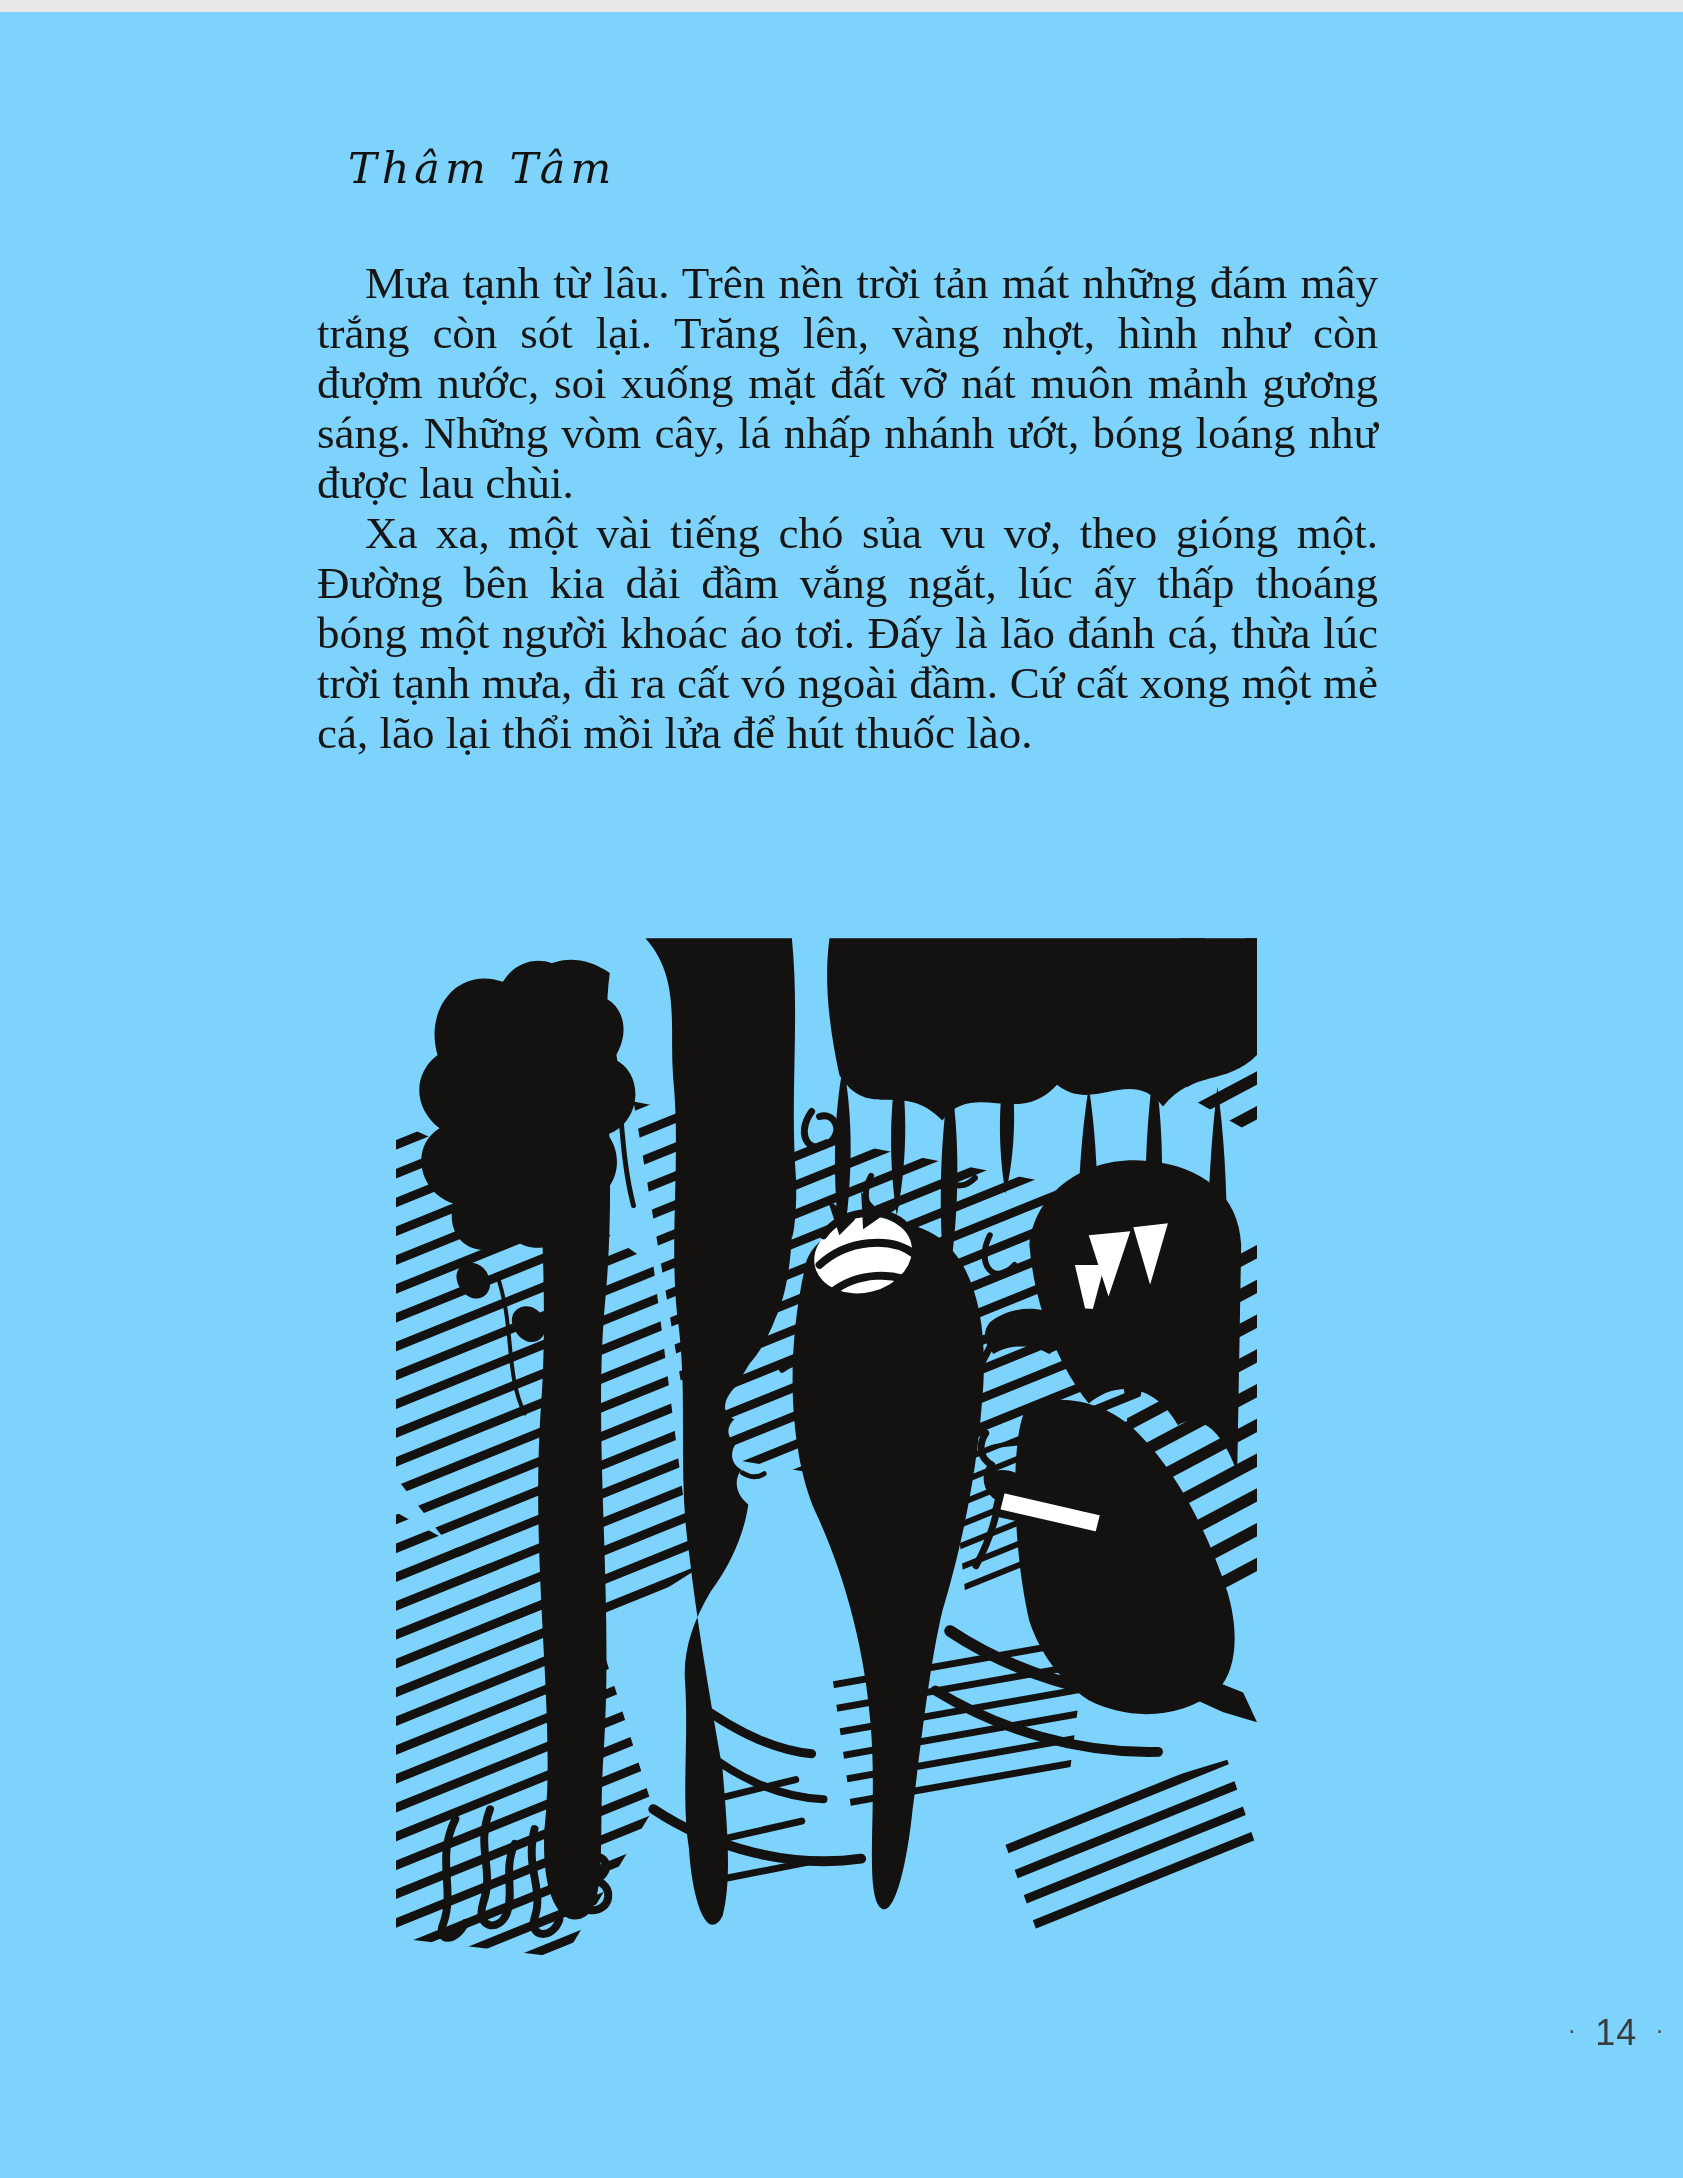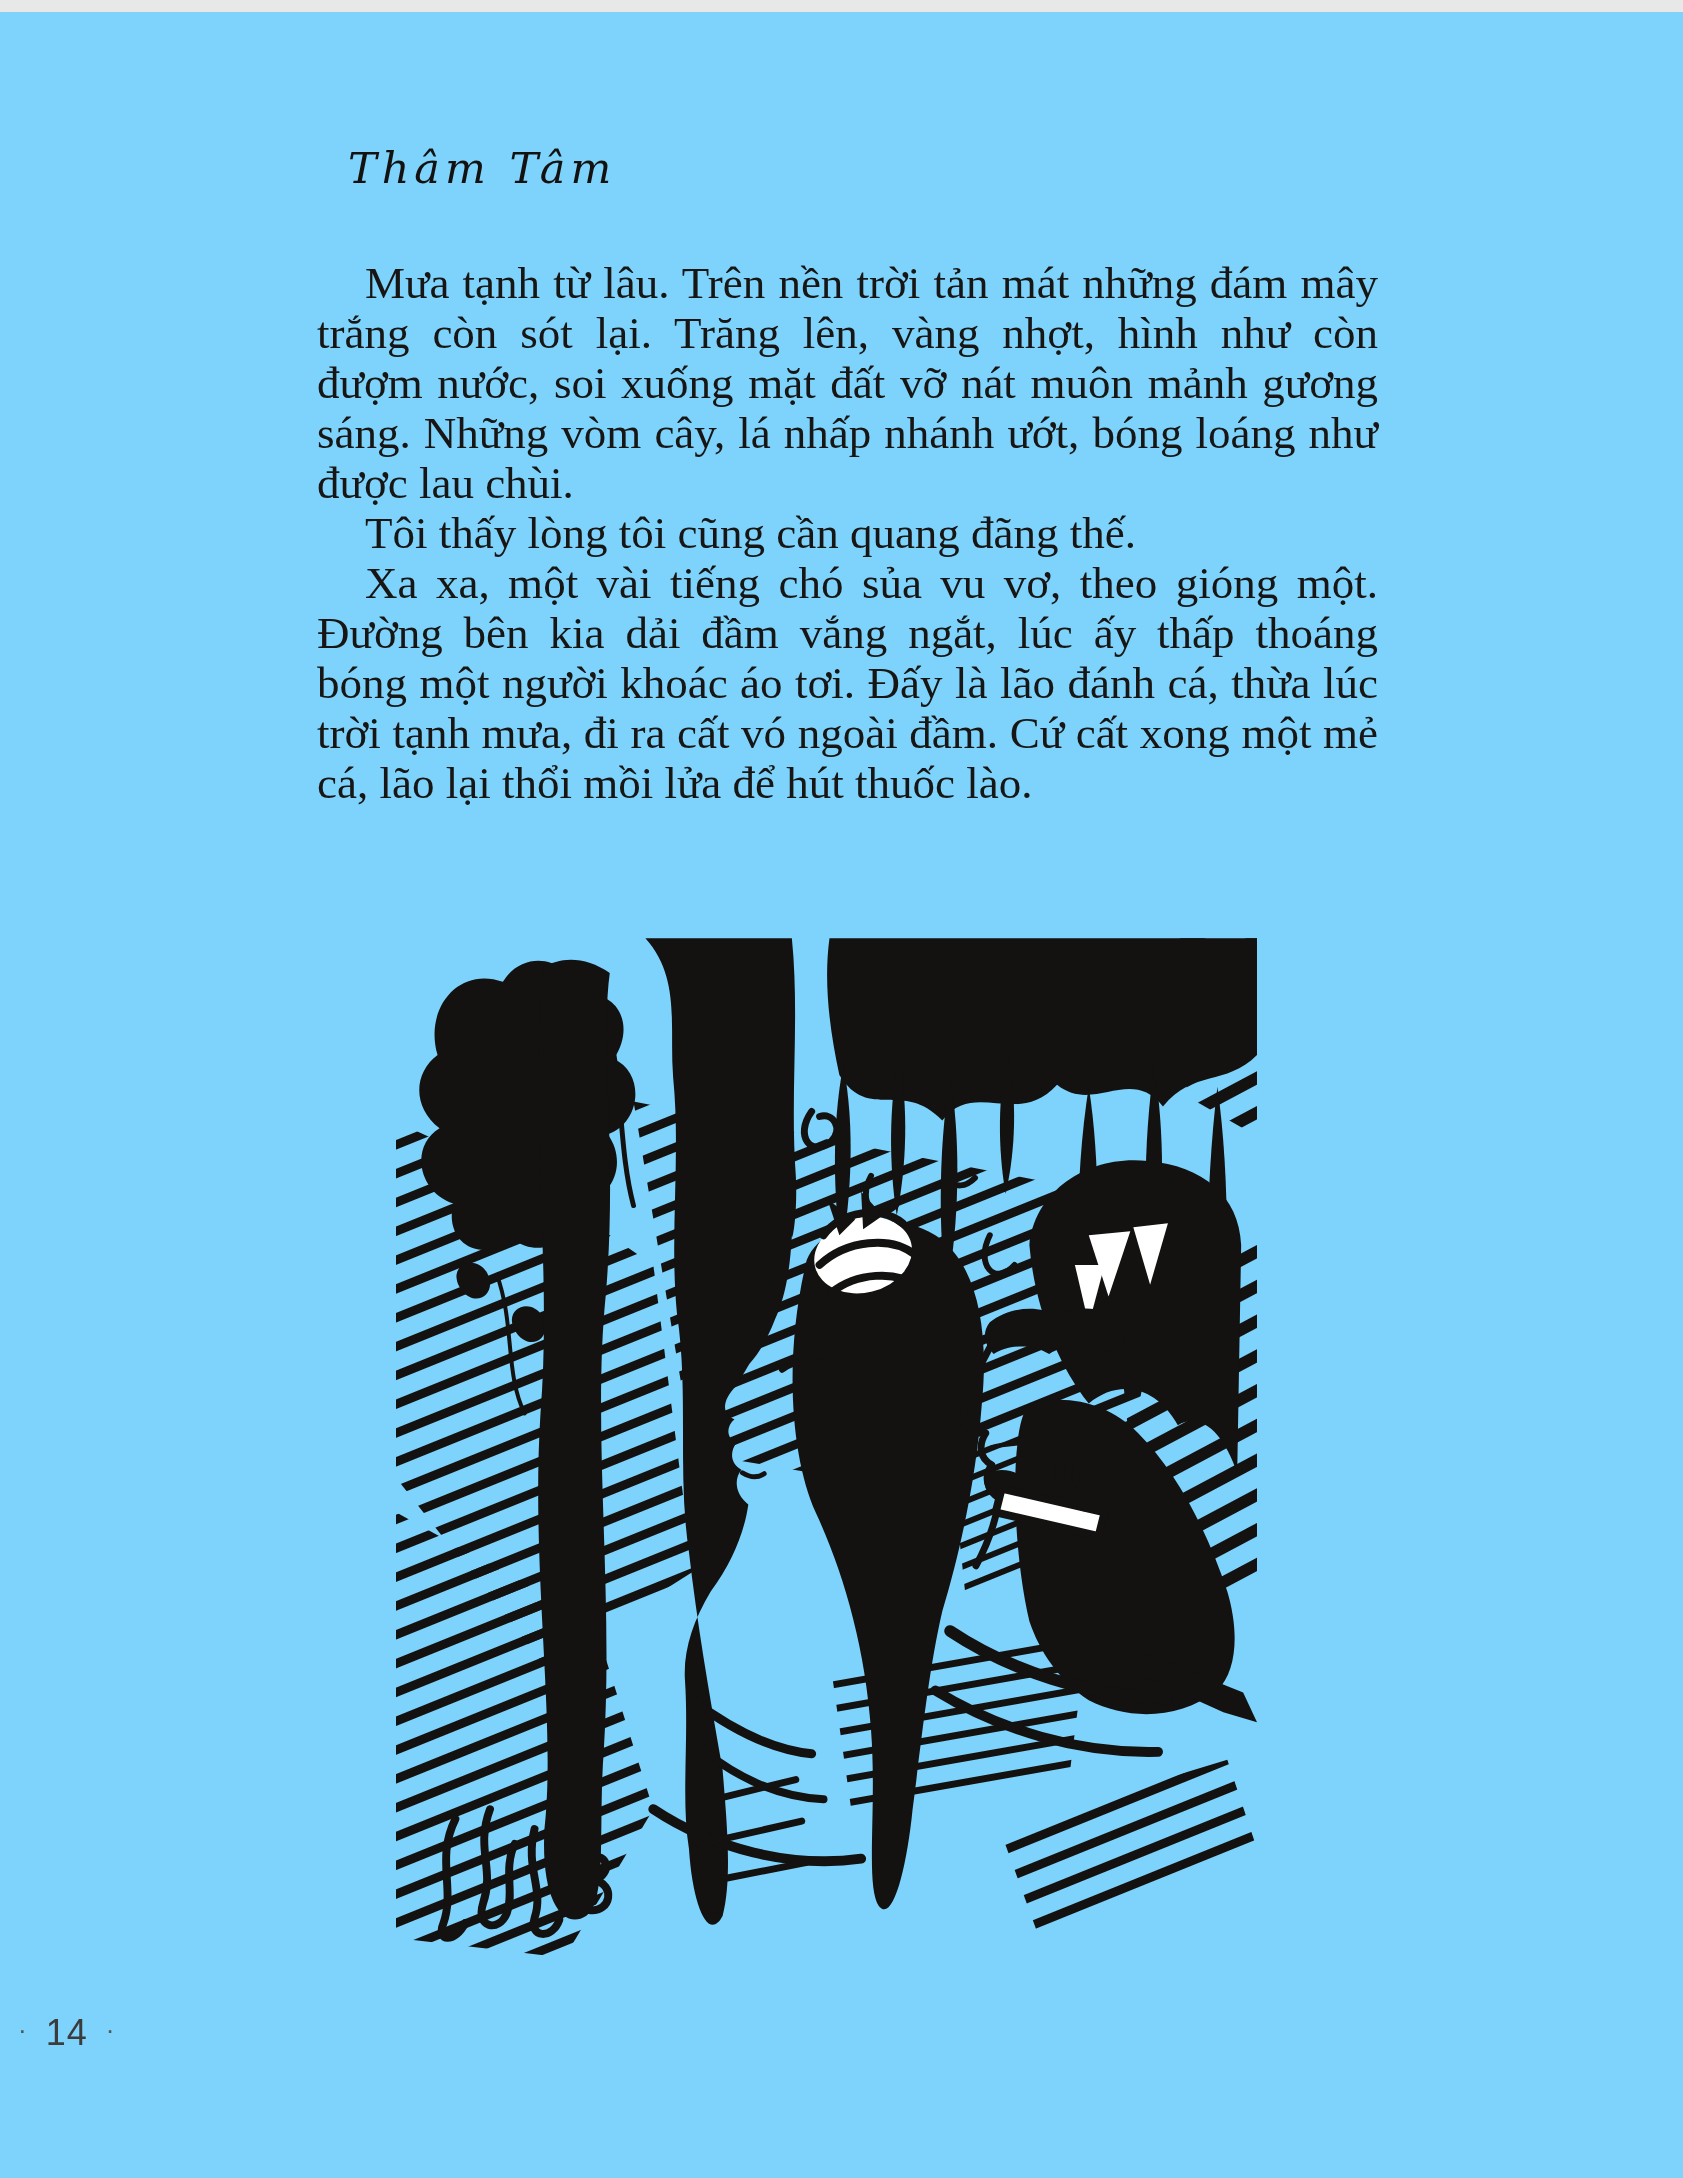--- a/index.html
+++ b/index.html
@@ -37,21 +37,21 @@
   }
   .illu{
     position:absolute;
     left:396px;top:926px;
     width:861px;height:1020px;
   }
   .footer{
     position:absolute;
     left:0;top:2000px;
     width:1683px;
-    text-align:left;
+    text-align:right;
     font-family:"Liberation Sans",sans-serif;
     font-size:36px;
     color:#3c3c3c;
     letter-spacing:1px;
   }
   .footer .dot{
     font-size:26px;
     color:#555;
     position:relative;top:-6px;
     margin:0 18px;
@@ -61,21 +61,20 @@
 </style>
 </head>
 <body>
 
 <div class="page">
 
   <div class="author">Thâm Tâm</div>
 
   <div class="bodytext">
     <p>Mưa tạnh từ lâu. Trên nền trời tản mát những đám mây trắng còn sót lại. Trăng lên, vàng nhợt, hình như còn đượm nước, soi xuống mặt đất vỡ nát muôn mảnh gương sáng. Những vòm cây, lá nhấp nhánh ướt, bóng loáng như được lau chùi.</p>
-    <p>Tôi thấy lòng tôi cũng cần quang đãng thế.</p>
     <p>Xa xa, một vài tiếng chó sủa vu vơ, theo gióng một. Đường bên kia dải đầm vắng ngắt, lúc ấy thấp thoáng bóng một người khoác áo tơi. Đấy là lão đánh cá, thừa lúc trời tạnh mưa, đi ra cất vó ngoài đầm. Cứ cất xong một mẻ cá, lão lại thổi mồi lửa để hút thuốc lào.</p>
   </div>
 
   <svg class="illu" viewBox="0 0 870 1030" xmlns="http://www.w3.org/2000/svg" aria-hidden="true">
     <defs>
       <pattern id="hatchA" width="27" height="27" patternUnits="userSpaceOnUse" patternTransform="rotate(-22)">
         <rect x="0" y="0" width="27" height="9" fill="#141210"></rect>
       </pattern>
       <pattern id="hatchB" width="20" height="20" patternUnits="userSpaceOnUse" patternTransform="rotate(-22)">
         <rect x="0" y="0" width="20" height="6" fill="#141210"></rect>

